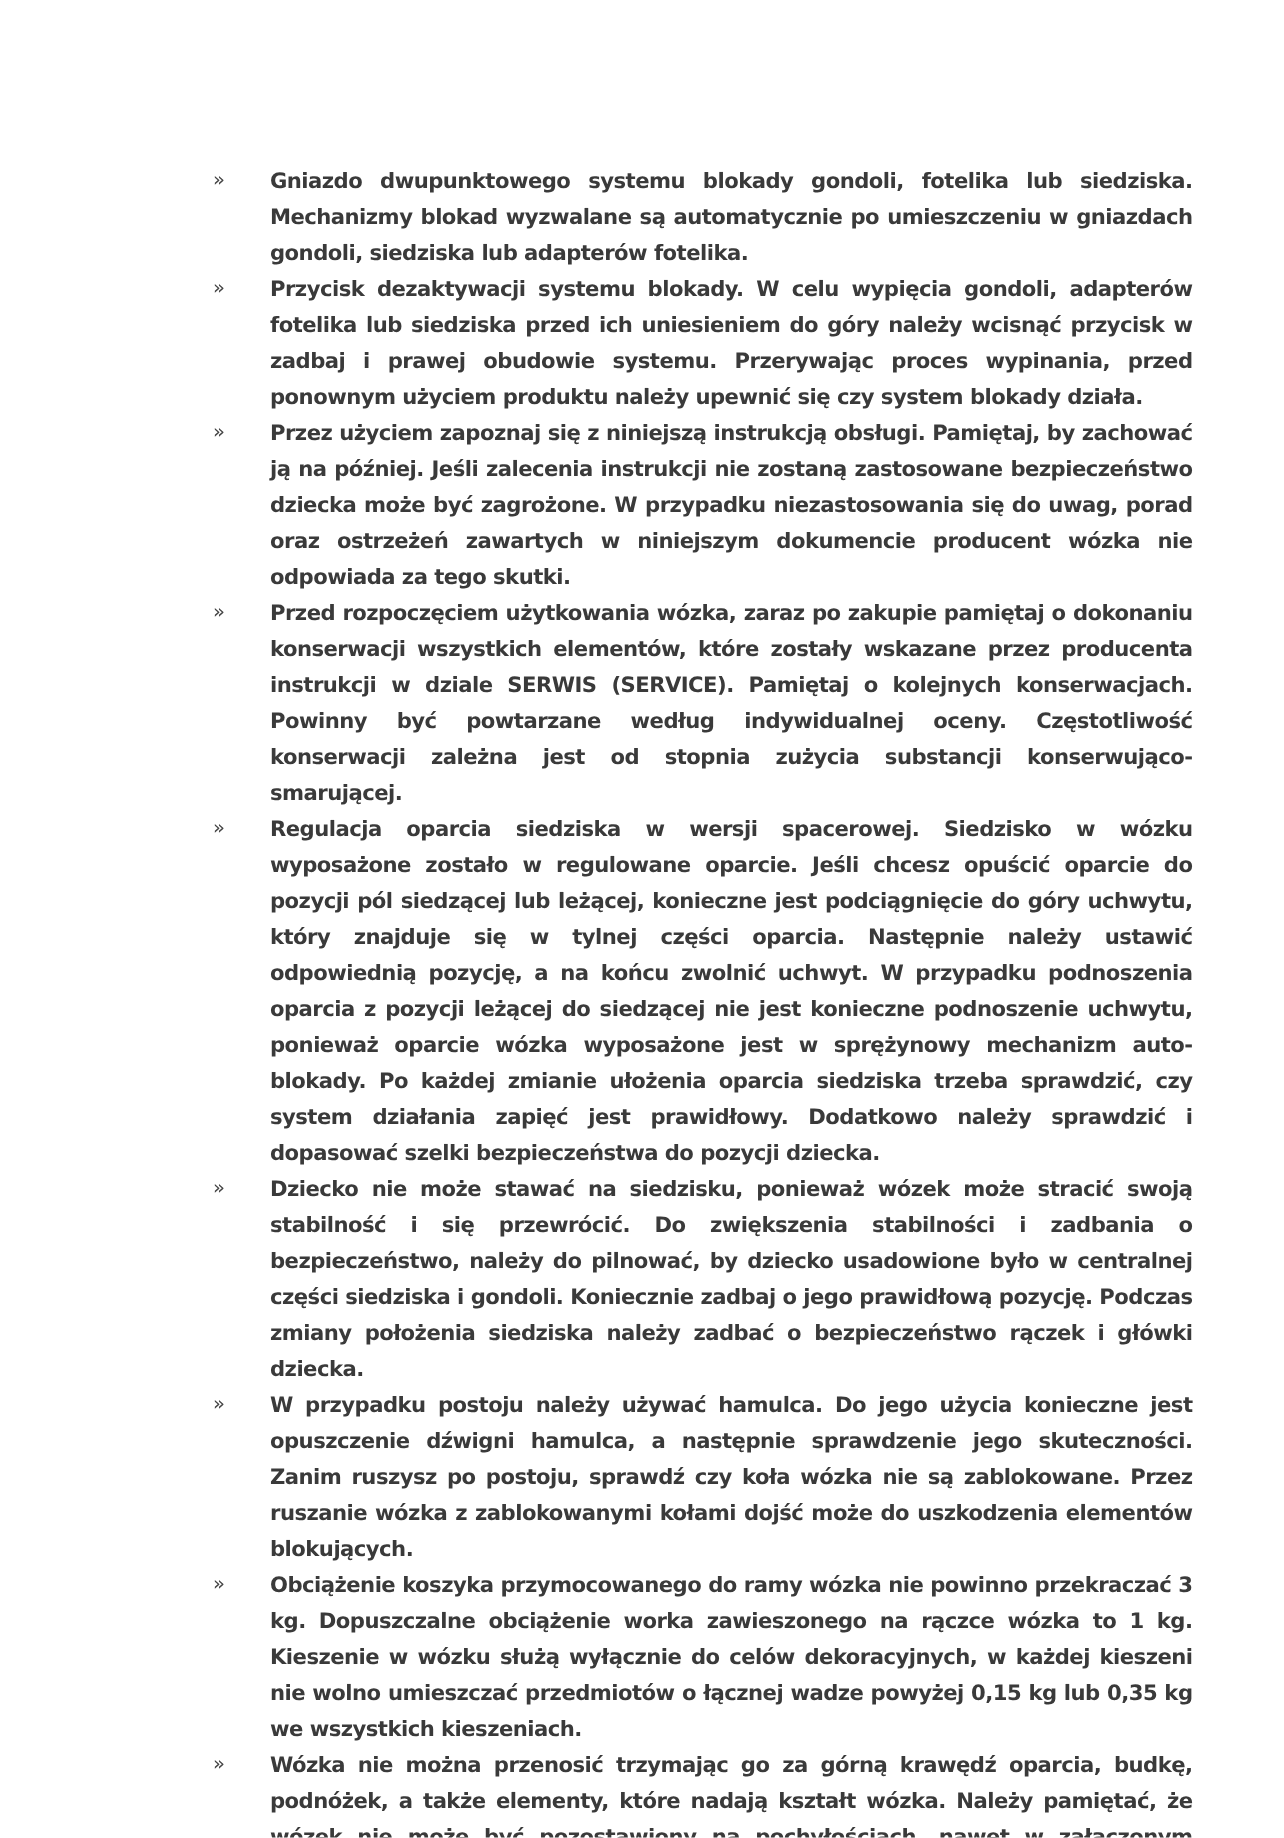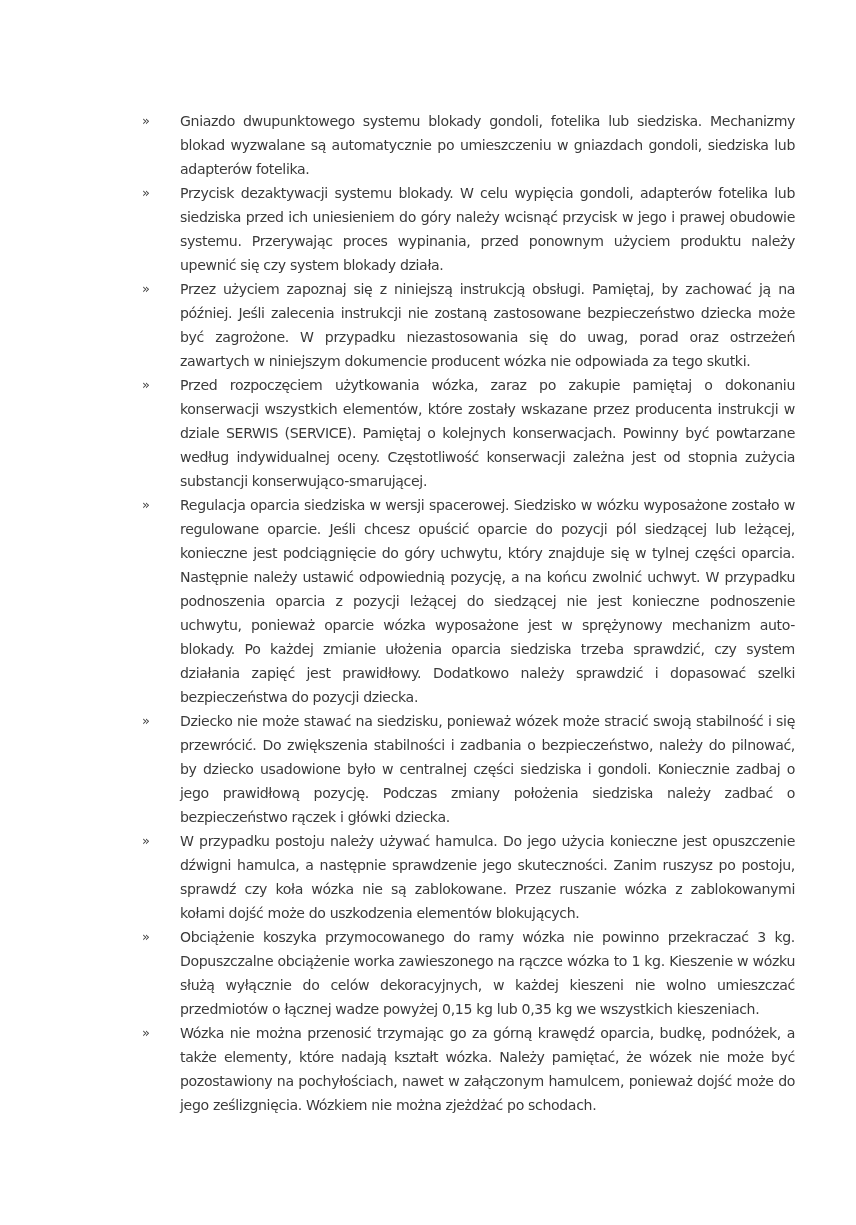--- a/index.html
+++ b/index.html
@@ -43,35 +43,35 @@
     .bullet {
       position: absolute;
       left: 4px;
       top: 0;
       font-size: 13px;
       color: #444;
     }
     .text {
       display: block;
       text-align: justify;
-      font-weight: 400;
+      font-weight: 700;
     }
   </style>
 </head>
 <body>
 
 <div class="page">
   <ul class="list">
     <li class="item">
       <span class="bullet">»</span>
       <span class="text">Gniazdo dwupunktowego systemu blokady gondoli, fotelika lub siedziska. Mechanizmy blokad wyzwalane są automatycznie po umieszczeniu w gniazdach gondoli, siedziska lub adapterów fotelika.</span>
     </li>
     <li class="item">
       <span class="bullet">»</span>
-      <span class="text">Przycisk dezaktywacji systemu blokady. W celu wypięcia gondoli, adapterów fotelika lub siedziska przed ich uniesieniem do góry należy wcisnąć przycisk w jego i prawej obudowie systemu. Przerywając proces wypinania, przed ponownym użyciem produktu należy upewnić się czy system blokady działa.</span>
+      <span class="text">Przycisk dezaktywacji systemu blokady. W celu wypięcia gondoli, adapterów fotelika lub siedziska przed ich uniesieniem do góry należy wcisnąć przycisk w zadbaj i prawej obudowie systemu. Przerywając proces wypinania, przed ponownym użyciem produktu należy upewnić się czy system blokady działa.</span>
     </li>
     <li class="item">
       <span class="bullet">»</span>
       <span class="text">Przez użyciem zapoznaj się z niniejszą instrukcją obsługi. Pamiętaj, by zachować ją na później. Jeśli zalecenia instrukcji nie zostaną zastosowane bezpieczeństwo dziecka może być zagrożone. W przypadku niezastosowania się do uwag, porad oraz ostrzeżeń zawartych w niniejszym dokumencie producent wózka nie odpowiada za tego skutki.</span>
     </li>
     <li class="item">
       <span class="bullet">»</span>
       <span class="text">Przed rozpoczęciem użytkowania wózka, zaraz po zakupie pamiętaj o dokonaniu konserwacji wszystkich elementów, które zostały wskazane przez producenta instrukcji w dziale SERWIS (SERVICE). Pamiętaj o kolejnych konserwacjach. Powinny być powtarzane według indywidualnej oceny. Częstotliwość konserwacji zależna jest od stopnia zużycia substancji konserwująco-smarującej.</span>
     </li>
     <li class="item">

